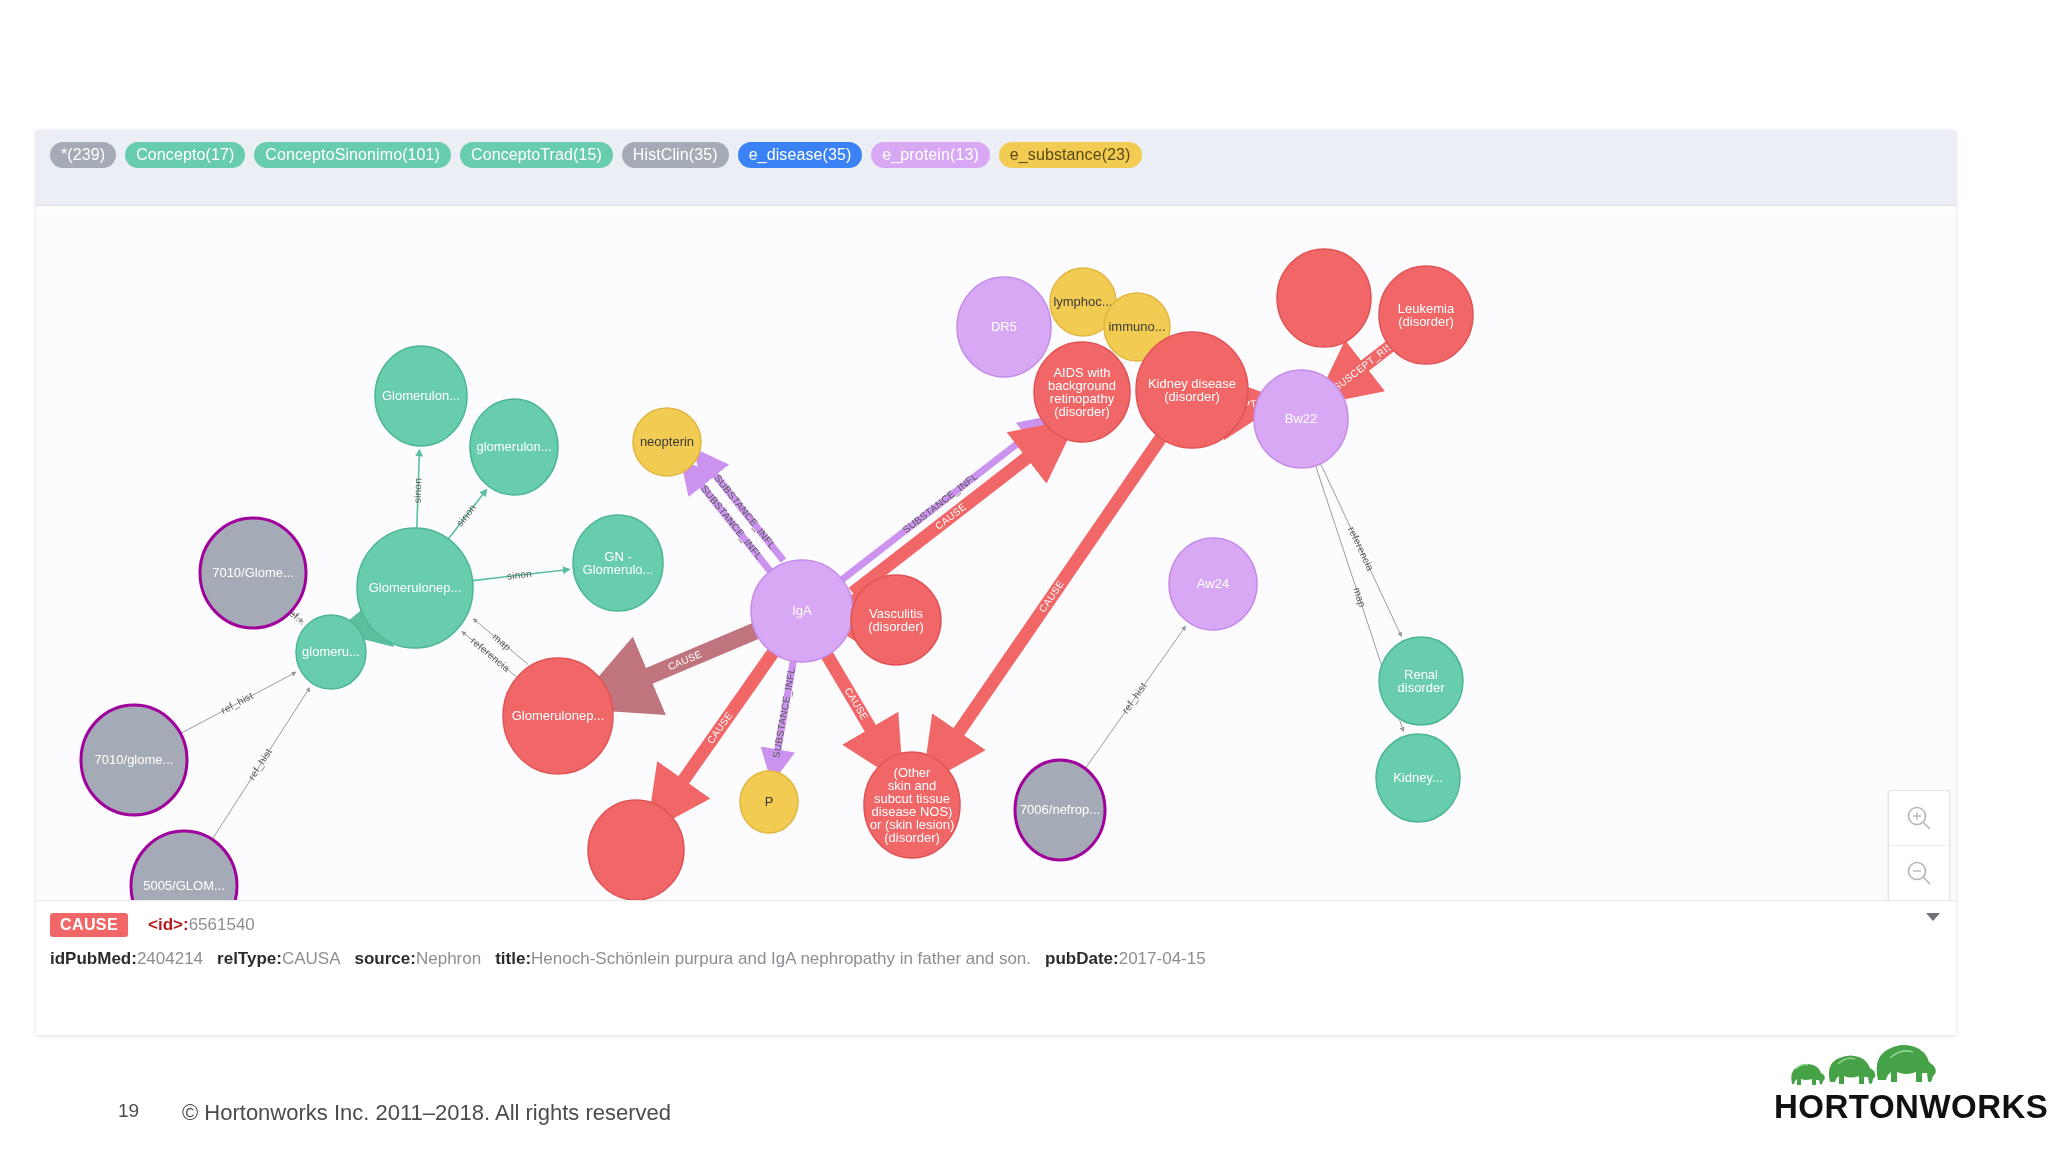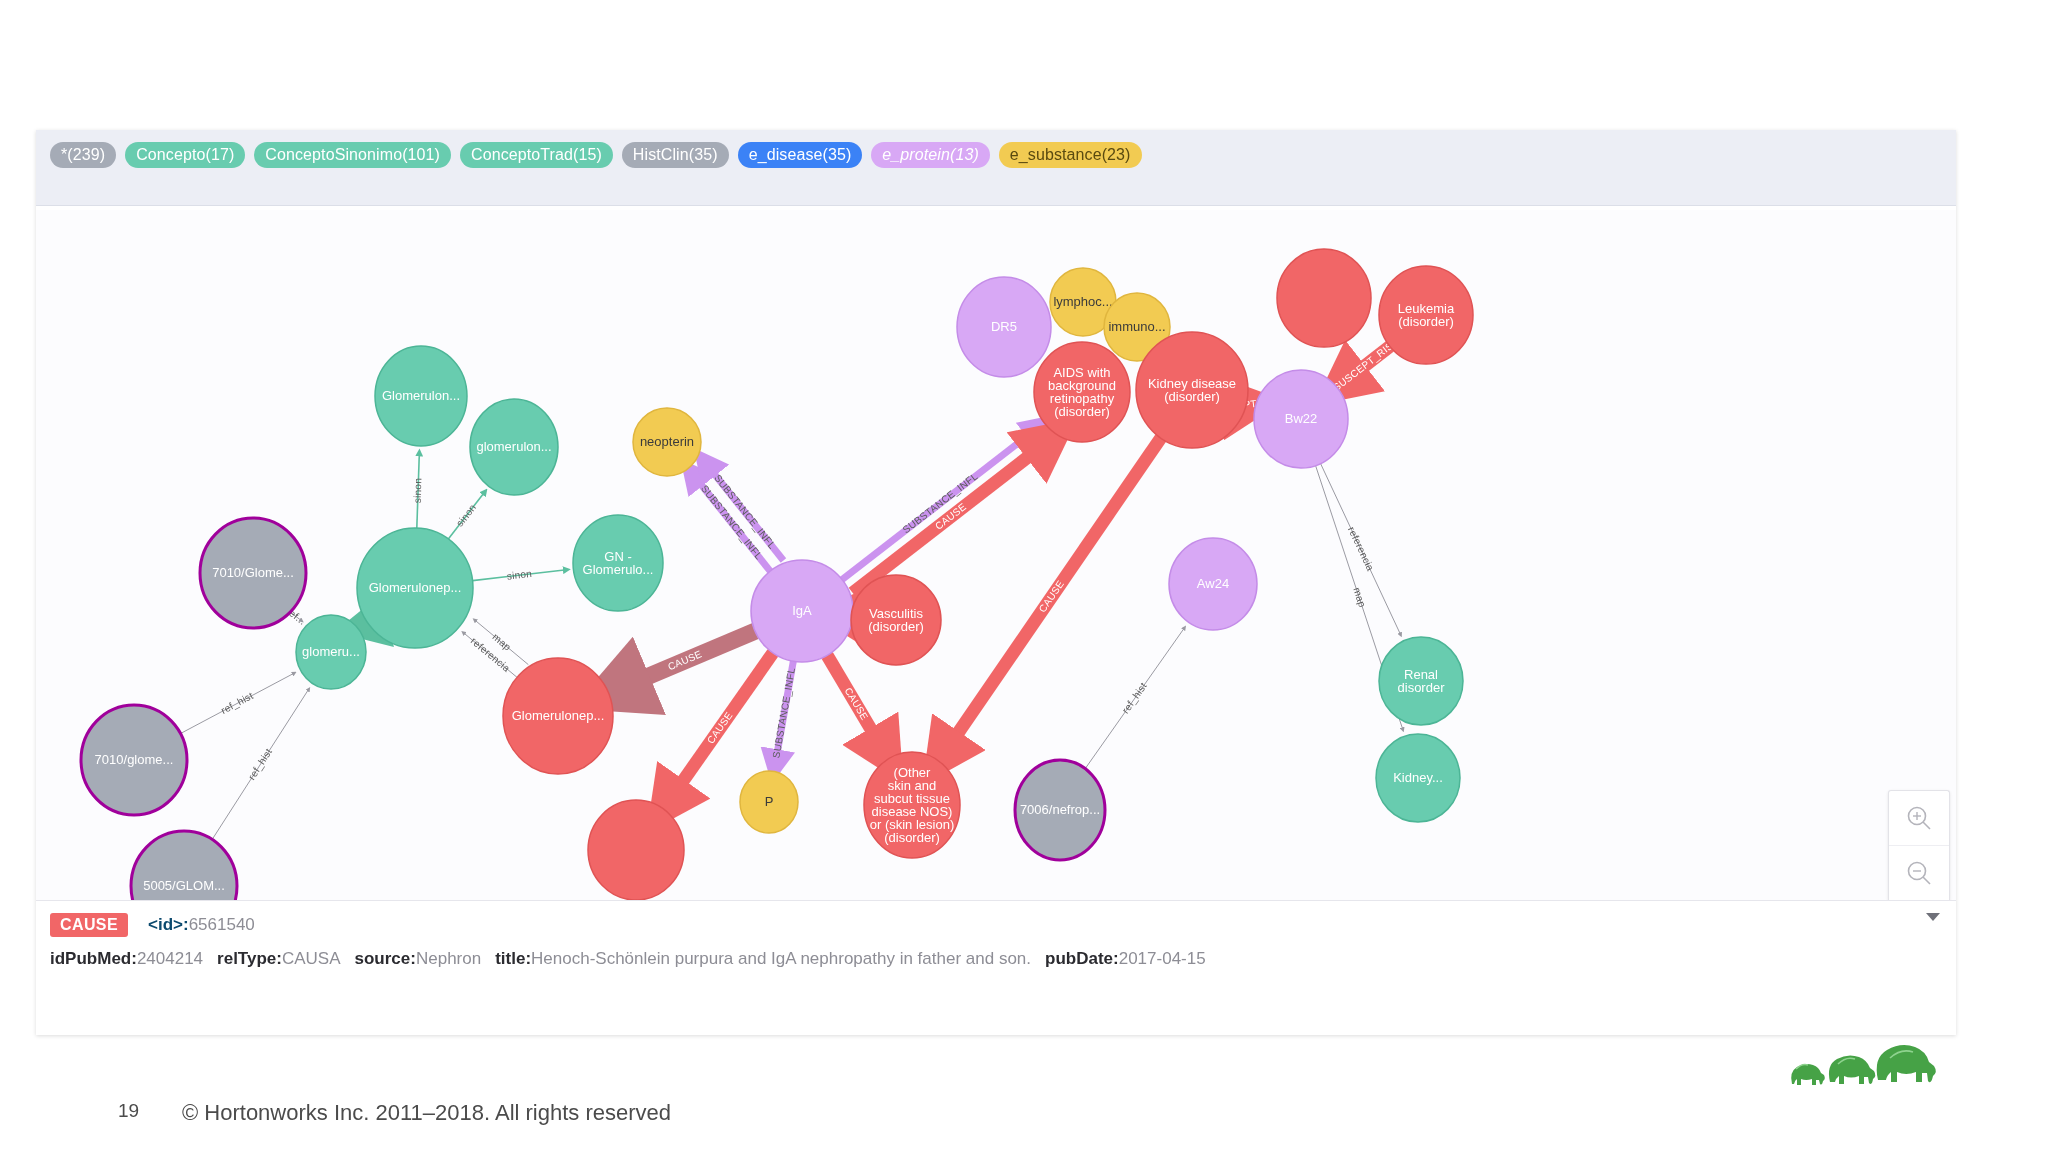--- a/index.html
+++ b/index.html
@@ -25,21 +25,21 @@
   .legend-row{display:flex;align-items:center;gap:9px;height:33px;}
   .chip{
     display:inline-flex;align-items:center;justify-content:center;
     height:26px;padding:0 11px;border-radius:13px;
     font-size:16px;line-height:1;color:#ffffff;white-space:nowrap;
     letter-spacing:.1px;
   }
   .c-gray{background:#a5abb6;}
   .c-green{background:#68ccaf;}
   .c-red{background:#3b82f6;}
-  .c-purple{background:#d8a8f5;font-style:italic;}
+  .c-purple{background:#d8a8f5;}
   .c-yellow{background:#f2cb52;color:#5a4a10;}
   .c-bold{font-weight:bold;}
   
   #canvas{
     position:absolute;left:0;top:80px;width:100%;height:690px;
     background:#fcfcfe;overflow:hidden;
   }
   #graph-svg{position:absolute;left:0;top:0;}
   .nd-label{
     fill:#ffffff;font-family:"Liberation Sans",sans-serif;
@@ -70,21 +70,21 @@
     background:#ffffff;border-top:1px solid #e6e6ec;
     box-sizing:border-box;padding:10px 18px 0 14px;
   }
   .det-line1{display:flex;align-items:center;gap:20px;height:28px;}
   .rel-chip{
     display:inline-flex;align-items:center;justify-content:center;
     height:24px;padding:0 10px;border-radius:3px;background:#f16667;
     color:#ffffff;font-size:16px;font-weight:bold;letter-spacing:.4px;
   }
   .kv{font-size:17px;color:#8d8d95;}
-  .kv b{color:#0c4a6e;}
+  .kv b{color:#b91c1c;}
   .det-line{font-size:17px;color:#8d8d95;margin-top:9px;line-height:1.25;}
   .det-line b{color:#2b2b30;}
   .det-line .sp{display:inline-block;width:14px;}
   #det-caret{
     position:absolute;right:16px;top:12px;width:0;height:0;
     border-left:7px solid transparent;border-right:7px solid transparent;
     border-top:8px solid #6f7079;cursor:pointer;
   }
   
   #slide-num{
@@ -397,13 +397,14 @@
       <path d="M18 46 q-3-12 5-17 q8-5 16-2 q6 2 8 8 l3 2 q2 4 -1 6 q-1 5 -3 3 l-1-4 l-3 0 l0 5 l-4 0 l0-6 q-6 2 -11 0 l0 6 l-4 0 l0-6 q-2 1 -3 5 z"></path>
       <path d="M56 44 q-4-17 7-23 q11-6 22-2 q8 3 11 11 l4 3 q3 5 -1 8 q-1 7 -4 4 l-1-6 l-4 0 l0 7 l-5 0 l0-8 q-8 3 -15 0 l0 8 l-5 0 l0-8 q-3 2 -4 6 z"></path>
       <path d="M104 42 q-5-22 9-30 q14-8 28-3 q11 4 14 15 l5 4 q4 6 -1 10 q-2 9 -5 5 l-1-8 l-5 0 l0 9 l-6 0 l0-10 q-10 4 -19 0 l0 10 l-6 0 l0-10 q-4 3 -5 8 z"></path>
     </g>
     <g fill="none" stroke="#8fd38f" stroke-width="1.6">
       <path d="M22 31 q6-6 12-4"></path>
       <path d="M64 26 q8-8 17-5"></path>
       <path d="M116 20 q11-10 23-6"></path>
     </g>
   </svg>
+  <div class="wordmark"><span>HORTONWORKS</span></div>
 </div>
 
 </body></html>

